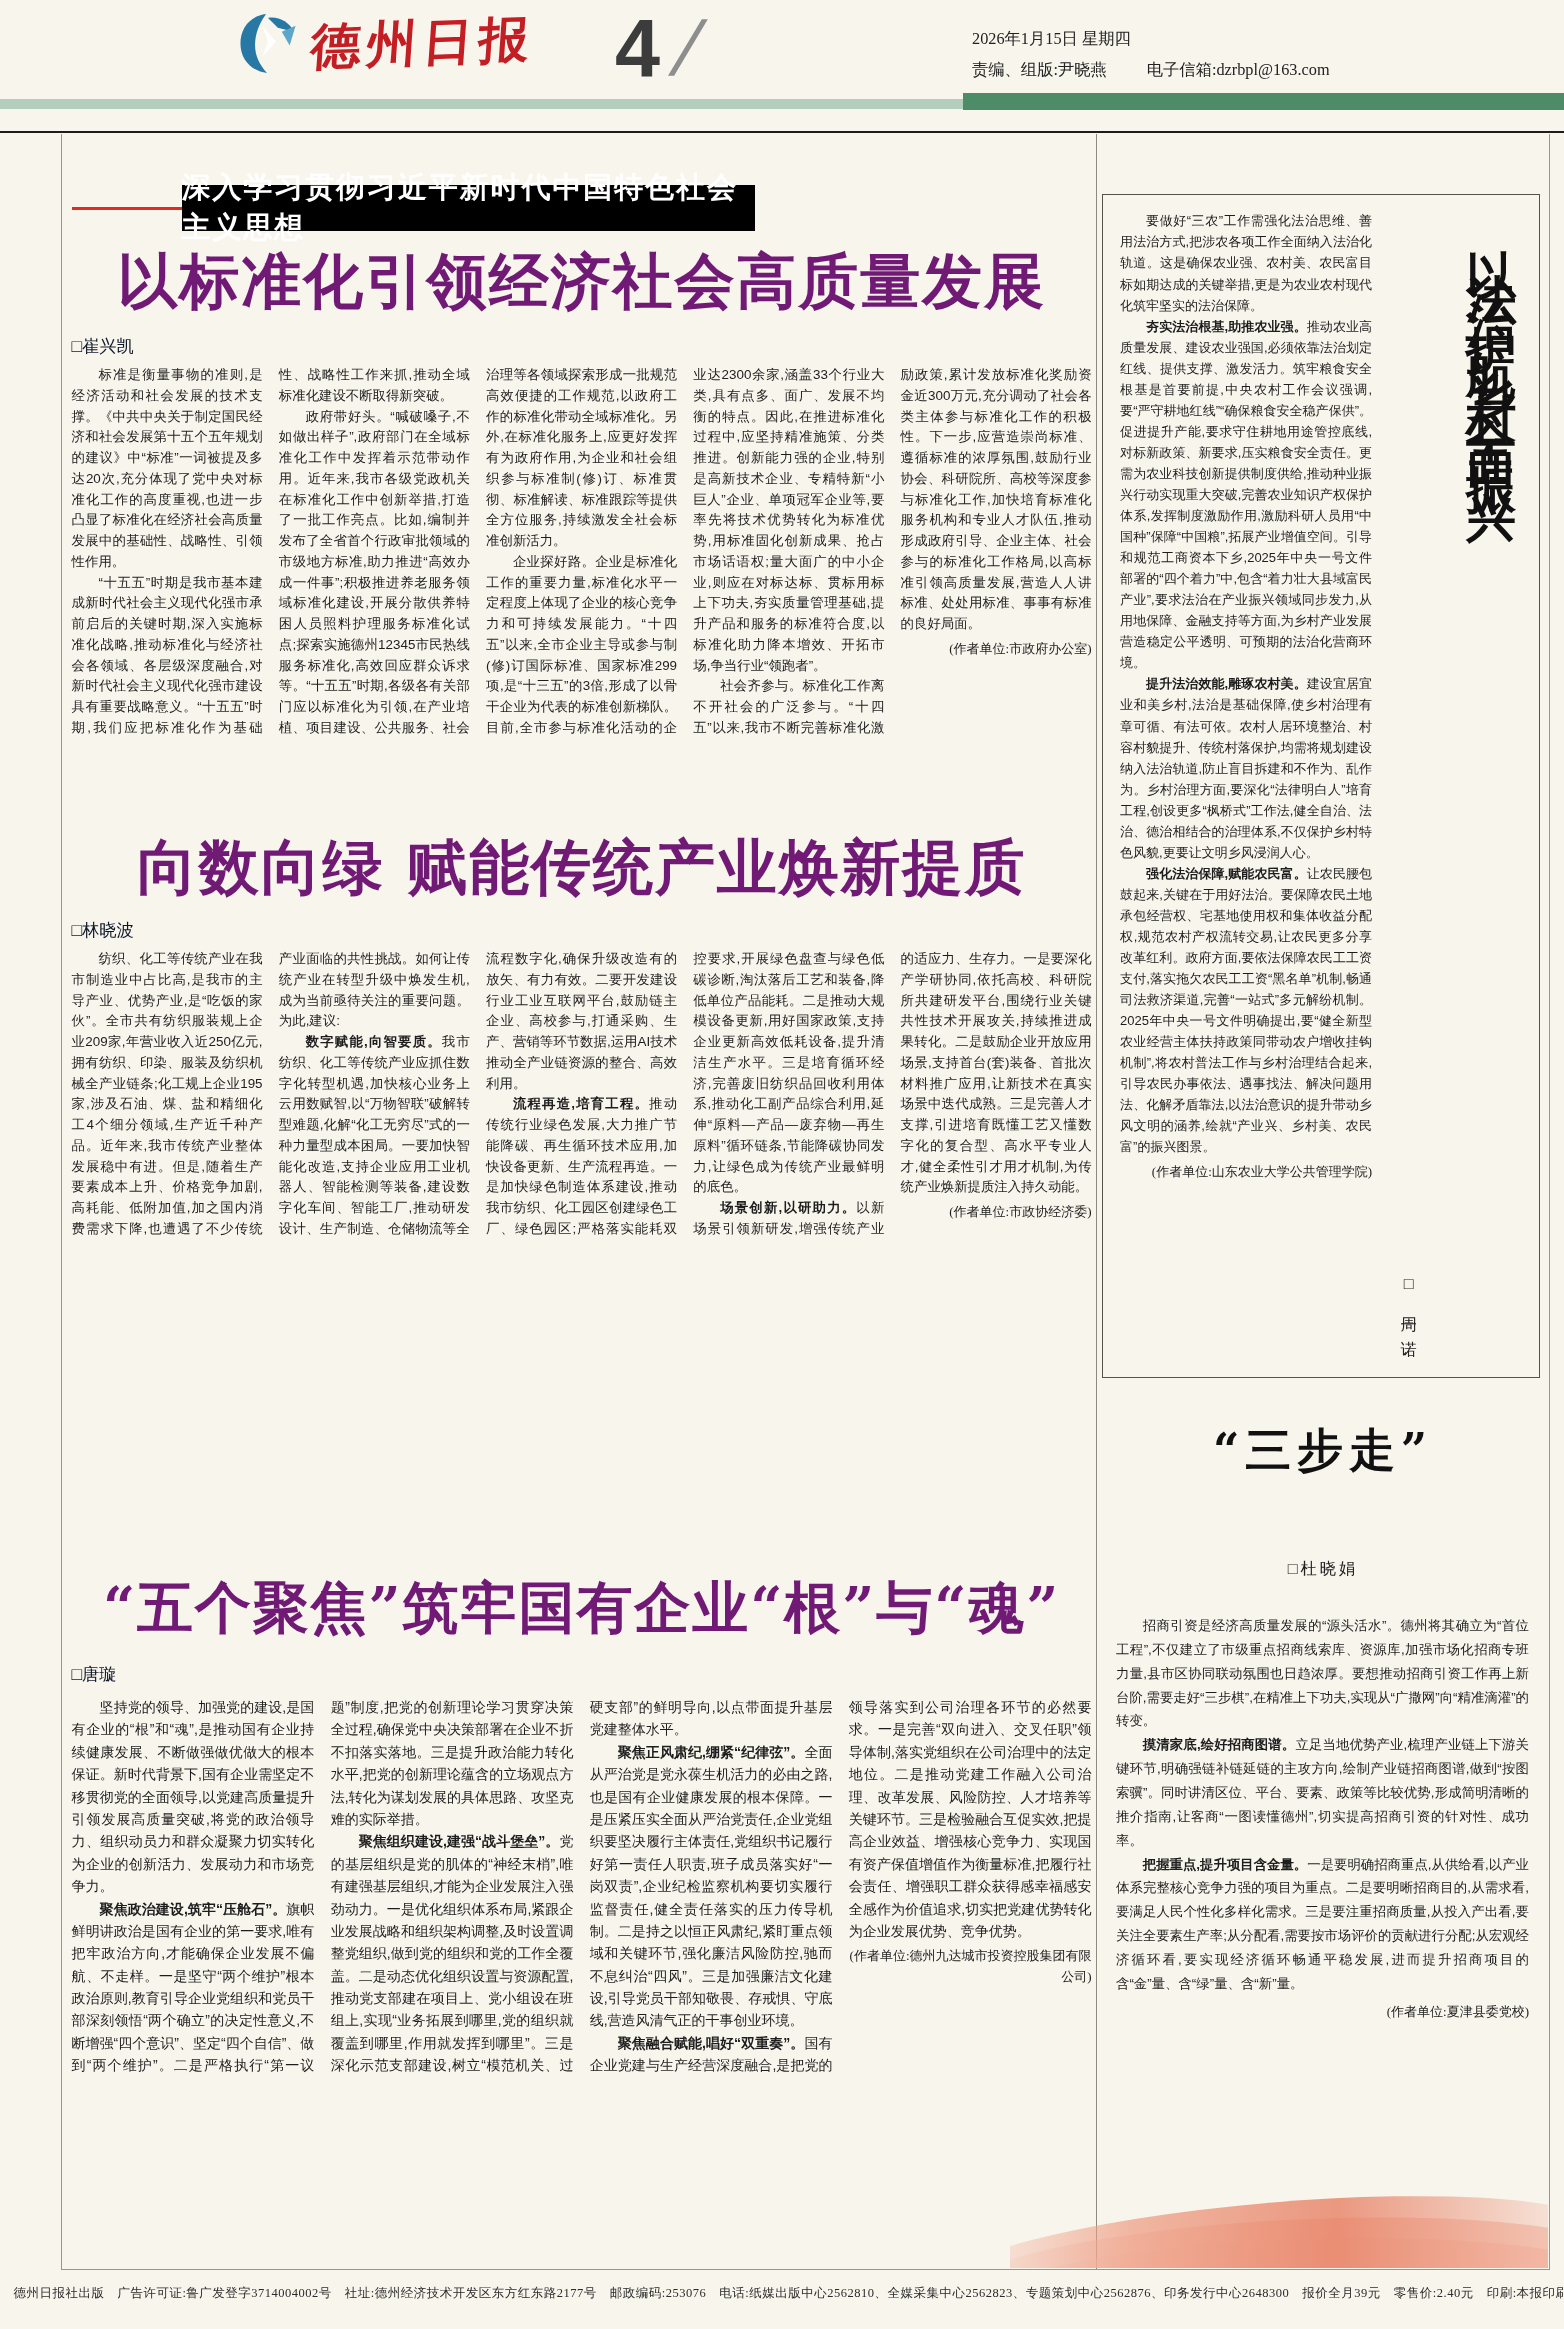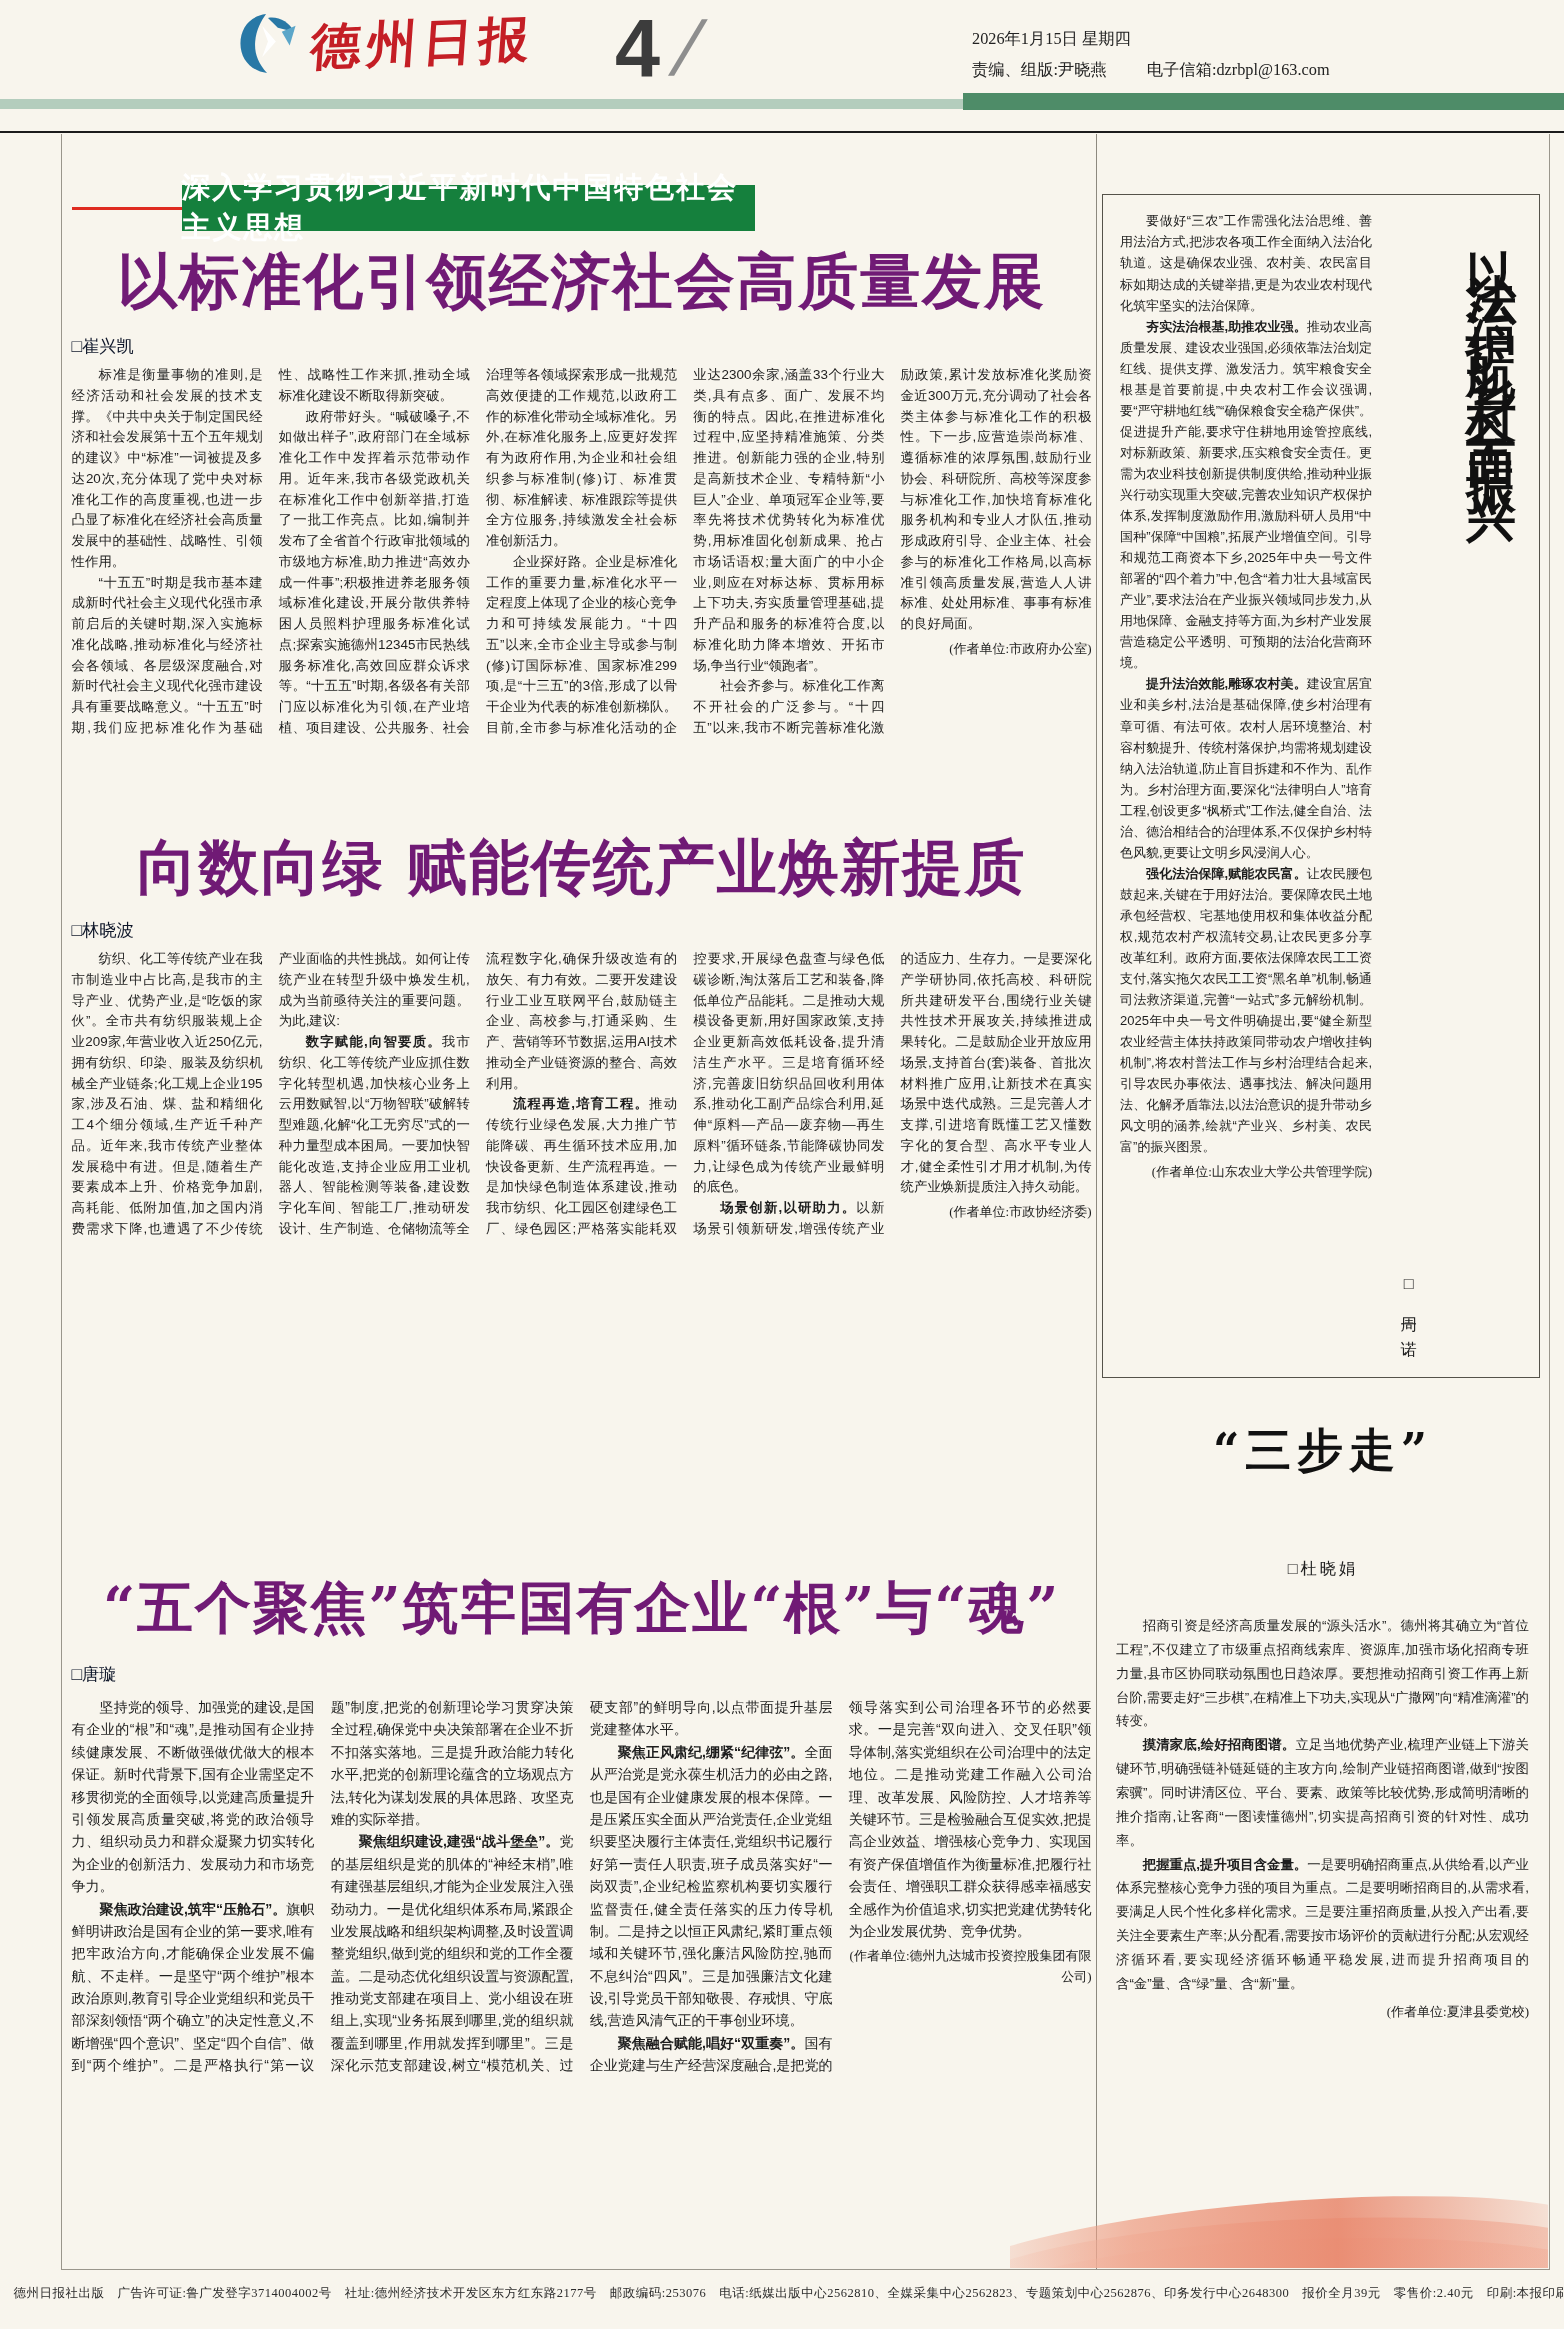--- a/index.html
+++ b/index.html
@@ -22,21 +22,21 @@
   .rule-green-light{position:absolute;top:99px;left:0;width:970px;height:9.6px;background:#b4cdbd;}
   .rule-green-dark{position:absolute;top:93px;left:963px;right:0;height:17.3px;background:#4e8c68;}
   .rule-black{position:absolute;top:131px;left:0;right:0;height:1.9px;background:#1c1c1c;}
   
   .content{position:absolute;top:134px;left:61px;width:1487px;height:2135px;
            border-left:1px solid #9a968c;border-right:1px solid #9a968c;border-bottom:1px solid #9a968c;}
   .leftcol{position:absolute;left:9.6px;top:0;width:1020px;}
   .rightcol{position:absolute;left:1034px;top:0;width:452px;height:2135px;border-left:1px solid #8d897f;}
   
   .kicker-line{position:absolute;left:0;top:73px;width:110px;height:2.9px;background:#df2b20;}
-  .kicker{position:absolute;left:110px;top:51px;width:573px;height:46px;background:#15803d;color:#fff;
+  .kicker{position:absolute;left:110px;top:51px;width:573px;height:46px;background:#000000;color:#fff;
           font-weight:900;font-size:29px;display:flex;align-items:center;justify-content:center;letter-spacing:1.9px;}
   
   .hl-sans{position:absolute;left:0;width:100%;text-align:center;font-weight:900;color:#701a75;
            font-size:60px;letter-spacing:1.9px;white-space:nowrap;font-family:"DejaVu Sans","Liberation Sans",sans-serif;}
   .hl-serif{font-family:"DejaVu Serif","Liberation Serif",serif;}
   .byline{position:absolute;left:0;width:100%;text-align:left;font-size:17.3px;color:#0f172a;
           font-family:"Liberation Serif","DejaVu Serif",serif;}
   
   .body-cols{position:absolute;left:0;width:100%;font-size:13.4px;line-height:1.55;text-align:justify;color:#1d1d1d;
              column-gap:16.3px;column-fill:balance;}

